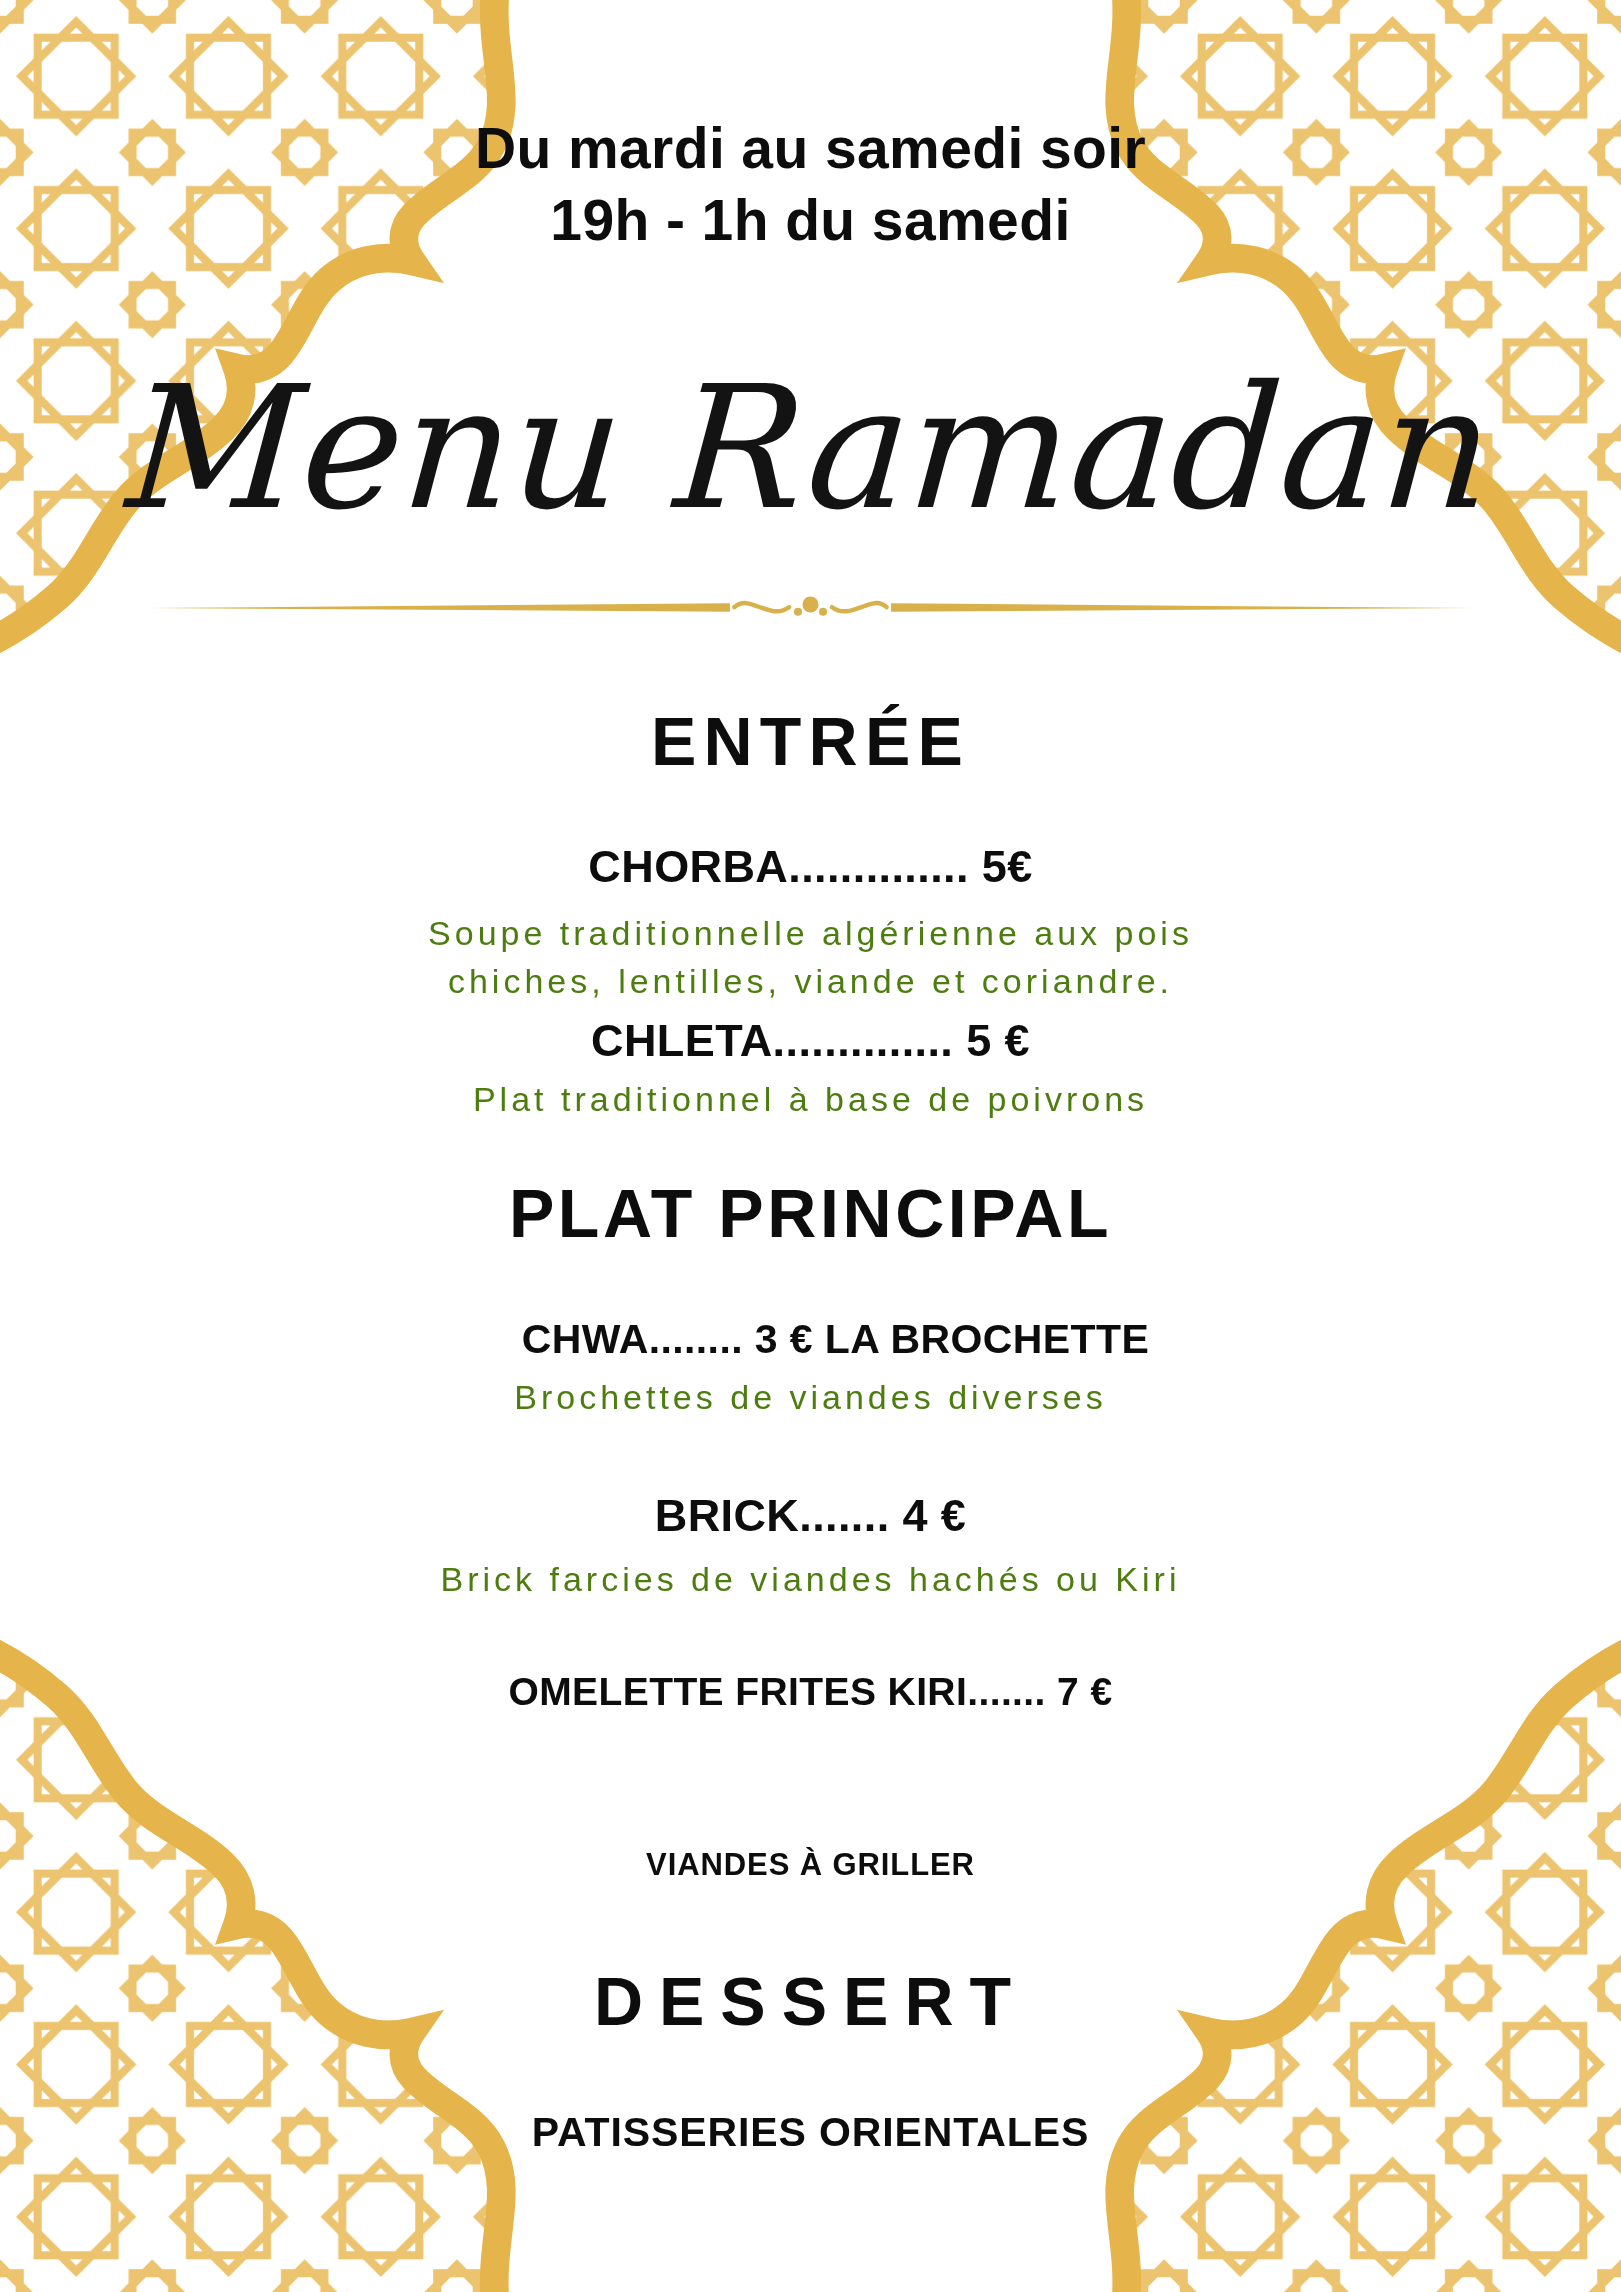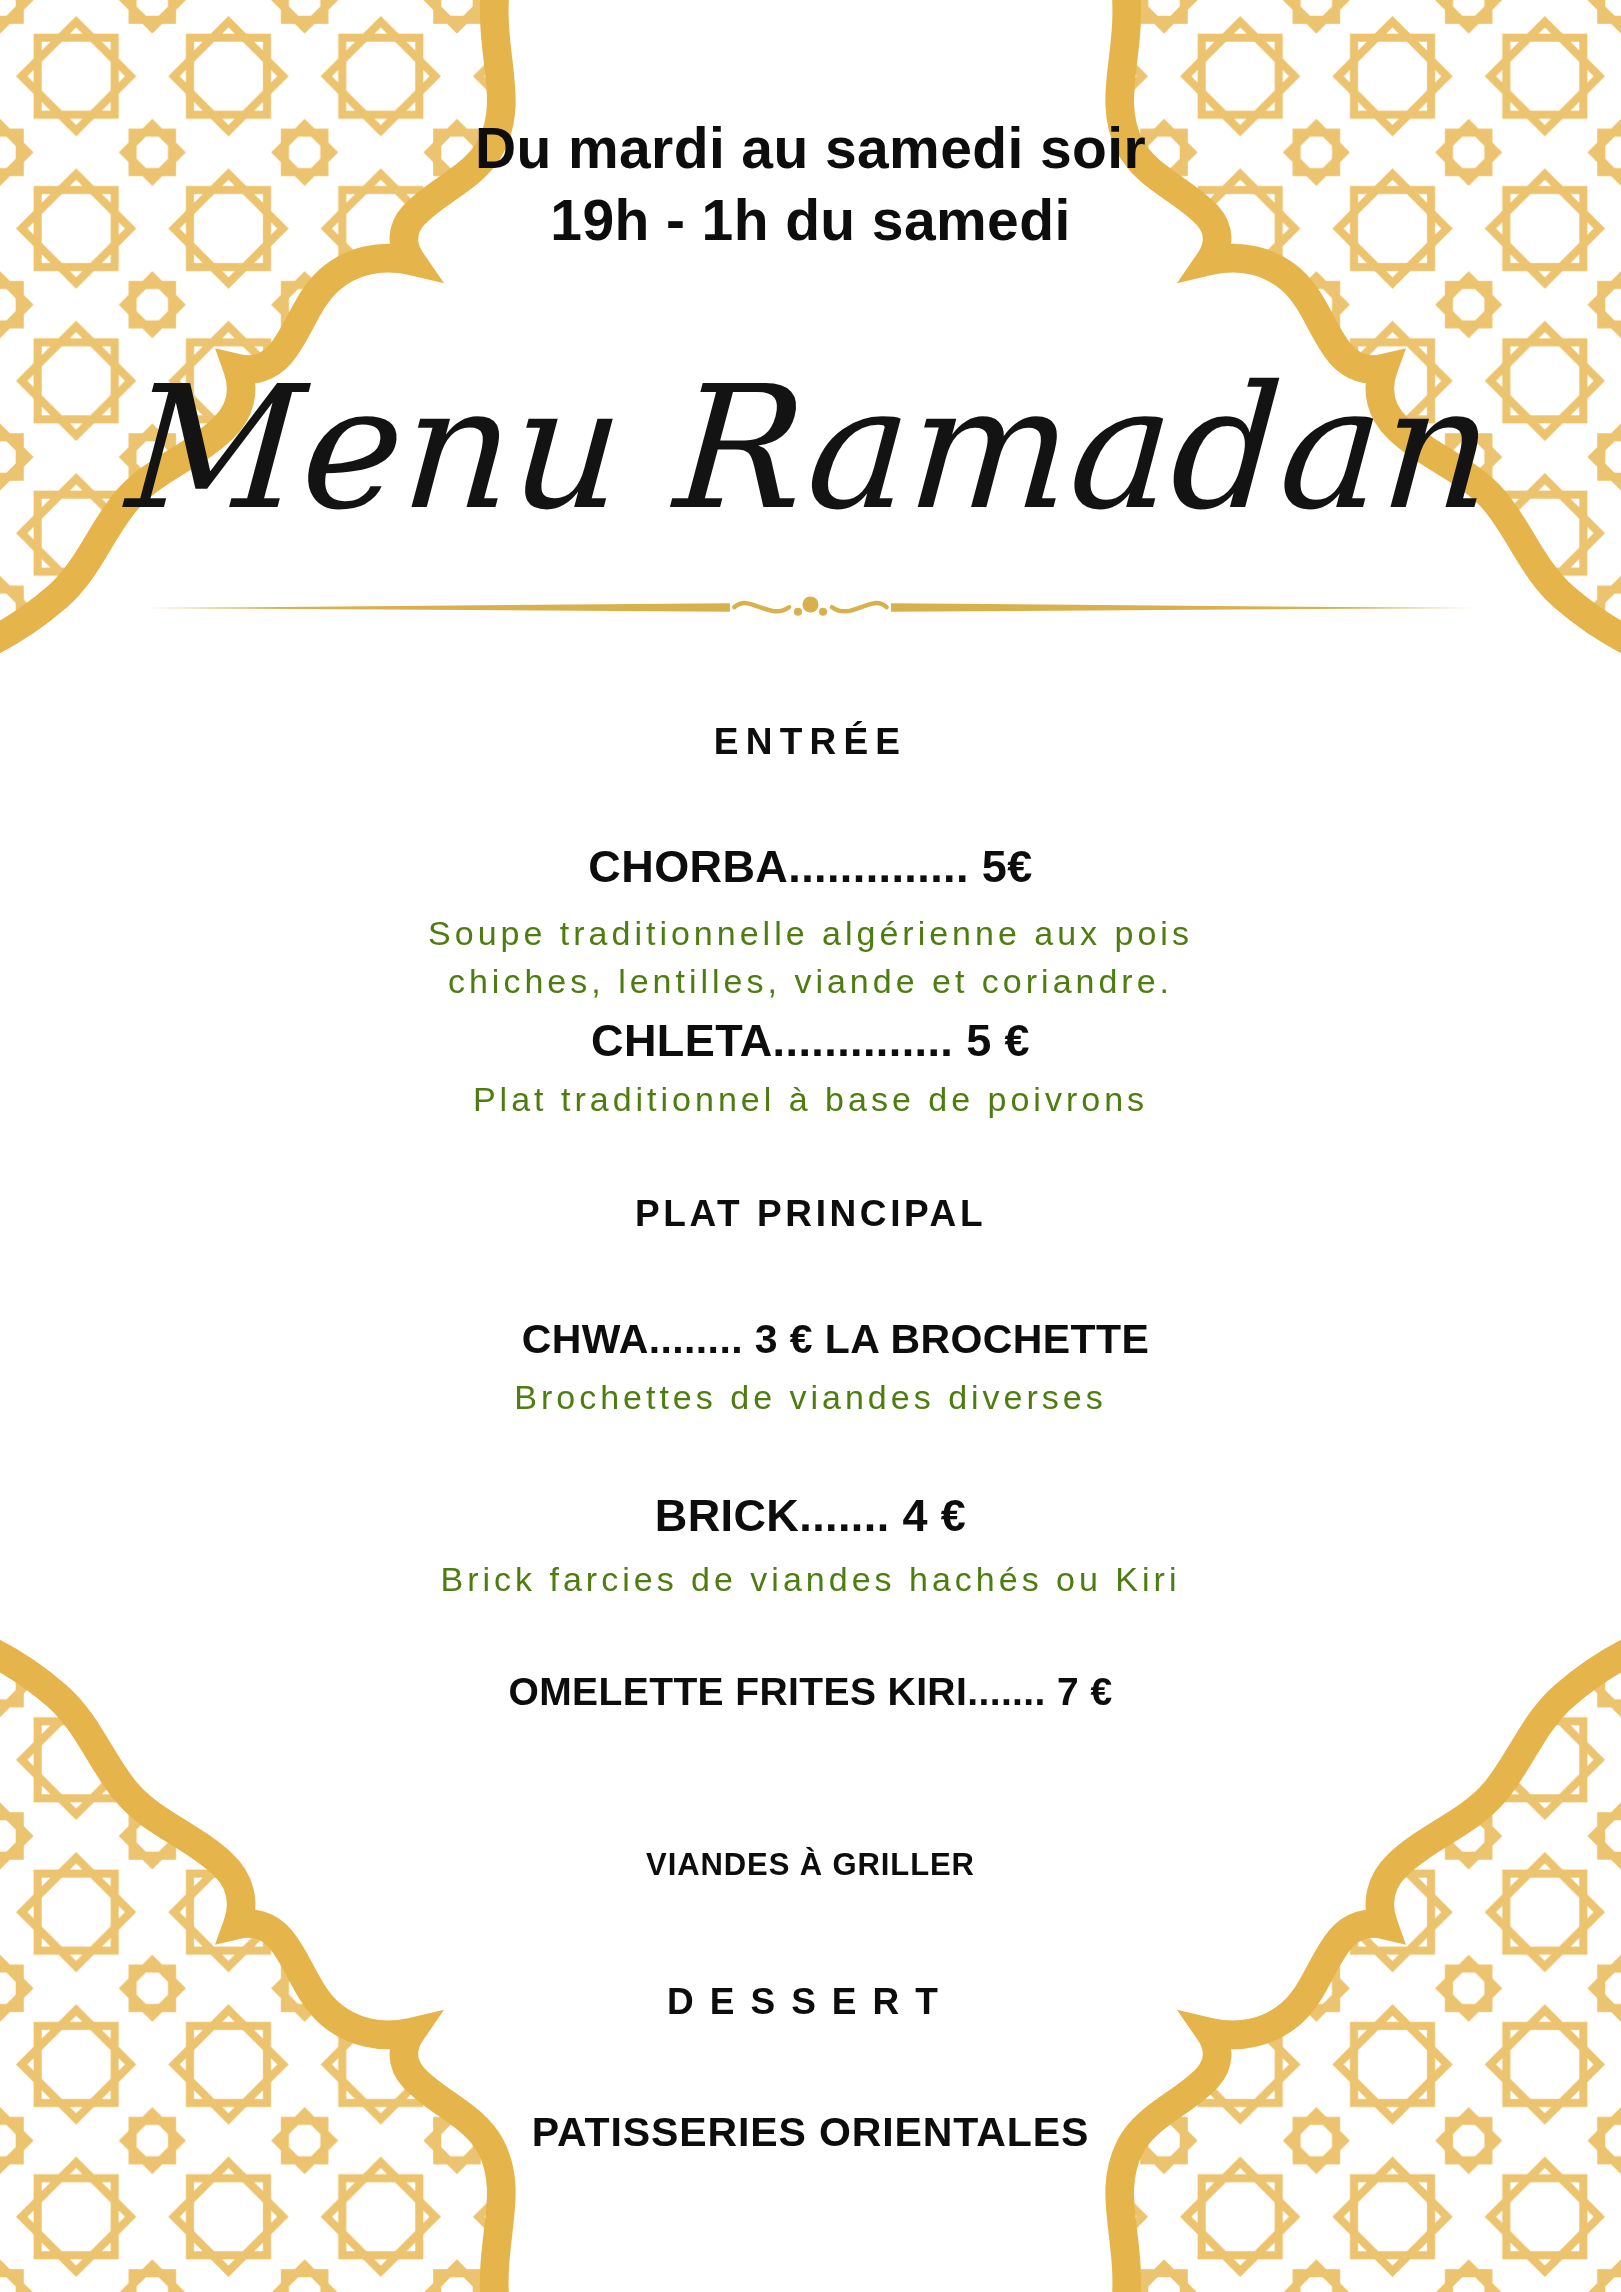--- a/index.html
+++ b/index.html
@@ -26,21 +26,21 @@
     line-height: 72px; letter-spacing: 0.4px;
   }
   .script-title {
     top: 345px; font-size: 170px; line-height: 206px;
     font-family: "DejaVu Serif", serif;
     font-style: italic; font-weight: 400; color: #131313;
     transform: skewX(-4deg);
   }
   .divider { position: absolute; left: 50%; margin-left: -663px; top: 582px; }
 
-  .section-heading { font-weight: 700; font-size: 37px; line-height: 63px; }
+  .section-heading { font-weight: 700; font-size: 68px; line-height: 63px; }
   .h-entree   { top: 710px;  letter-spacing: 7.2px; }
   .h-plat     { top: 1182px; letter-spacing: 3.6px; }
   .h-dessert  { top: 1970px; letter-spacing: 16px; }
 
   .item { font-weight: 700; font-size: 45px; line-height: 50px; letter-spacing: 0.4px; }
   .i-chorba    { top: 842px; }
   .i-chleta    { top: 1016px; }
   .i-chwa      { top: 1314px; font-size: 41px; padding-left: 25px; }
   .i-brick     { top: 1491px; }
   .i-omelette  { top: 1667px; font-size: 39px; }

